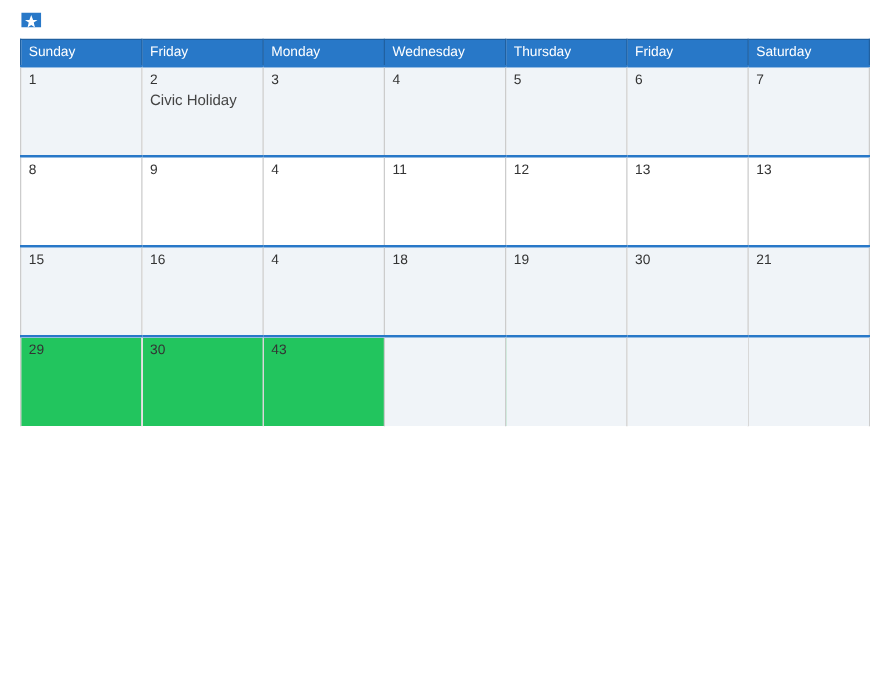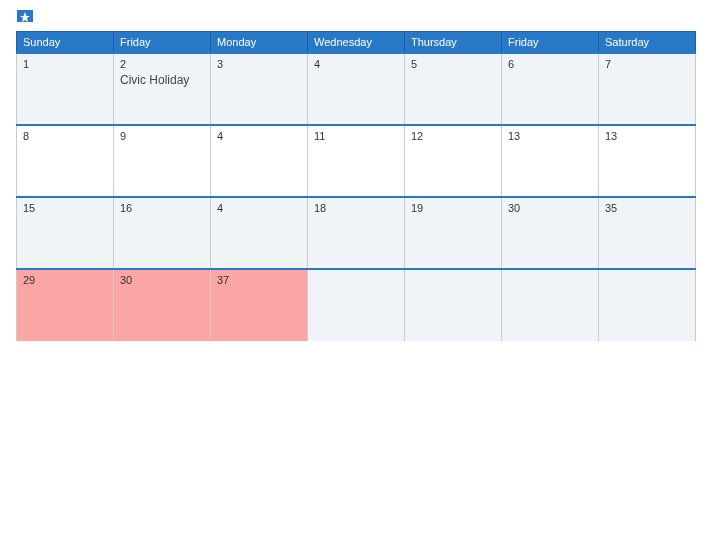--- a/index.html
+++ b/index.html
@@ -198,32 +198,32 @@
           <td>
             <span class="day-num">18</span>
           </td>
           <td>
             <span class="day-num">19</span>
           </td>
           <td>
             <span class="day-num">30</span>
           </td>
           <td>
-            <span class="day-num">35</span>
-          </td>
-        </tr>
-        <tr style="background: #fca5a5; margin-top: 44px;">
+            <span class="day-num">21</span>
+          </td>
+        </tr>
+        <tr style="background: #22c55e; margin-top: 44px;">
           <td>
             <span class="day-num">29</span>
           </td>
           <td>
             <span class="day-num">30</span>
           </td>
           <td>
-            <span class="day-num">37</span>
+            <span class="day-num">43</span>
           </td>
           <td style="background: rgb(240, 244, 248); border-top: 2px solid rgb(40, 120, 200);"></td>
           <td style="background: rgb(240, 244, 248); border-top: 2px solid rgb(40, 120, 200);"></td>
           <td style="background: rgb(240, 244, 248); border-top: 2px solid rgb(40, 120, 200);"></td>
           <td style="background: rgb(240, 244, 248); border-top: 2px solid rgb(40, 120, 200);"></td>
         </tr>
       </tbody>
   </table>
 </div>
 

